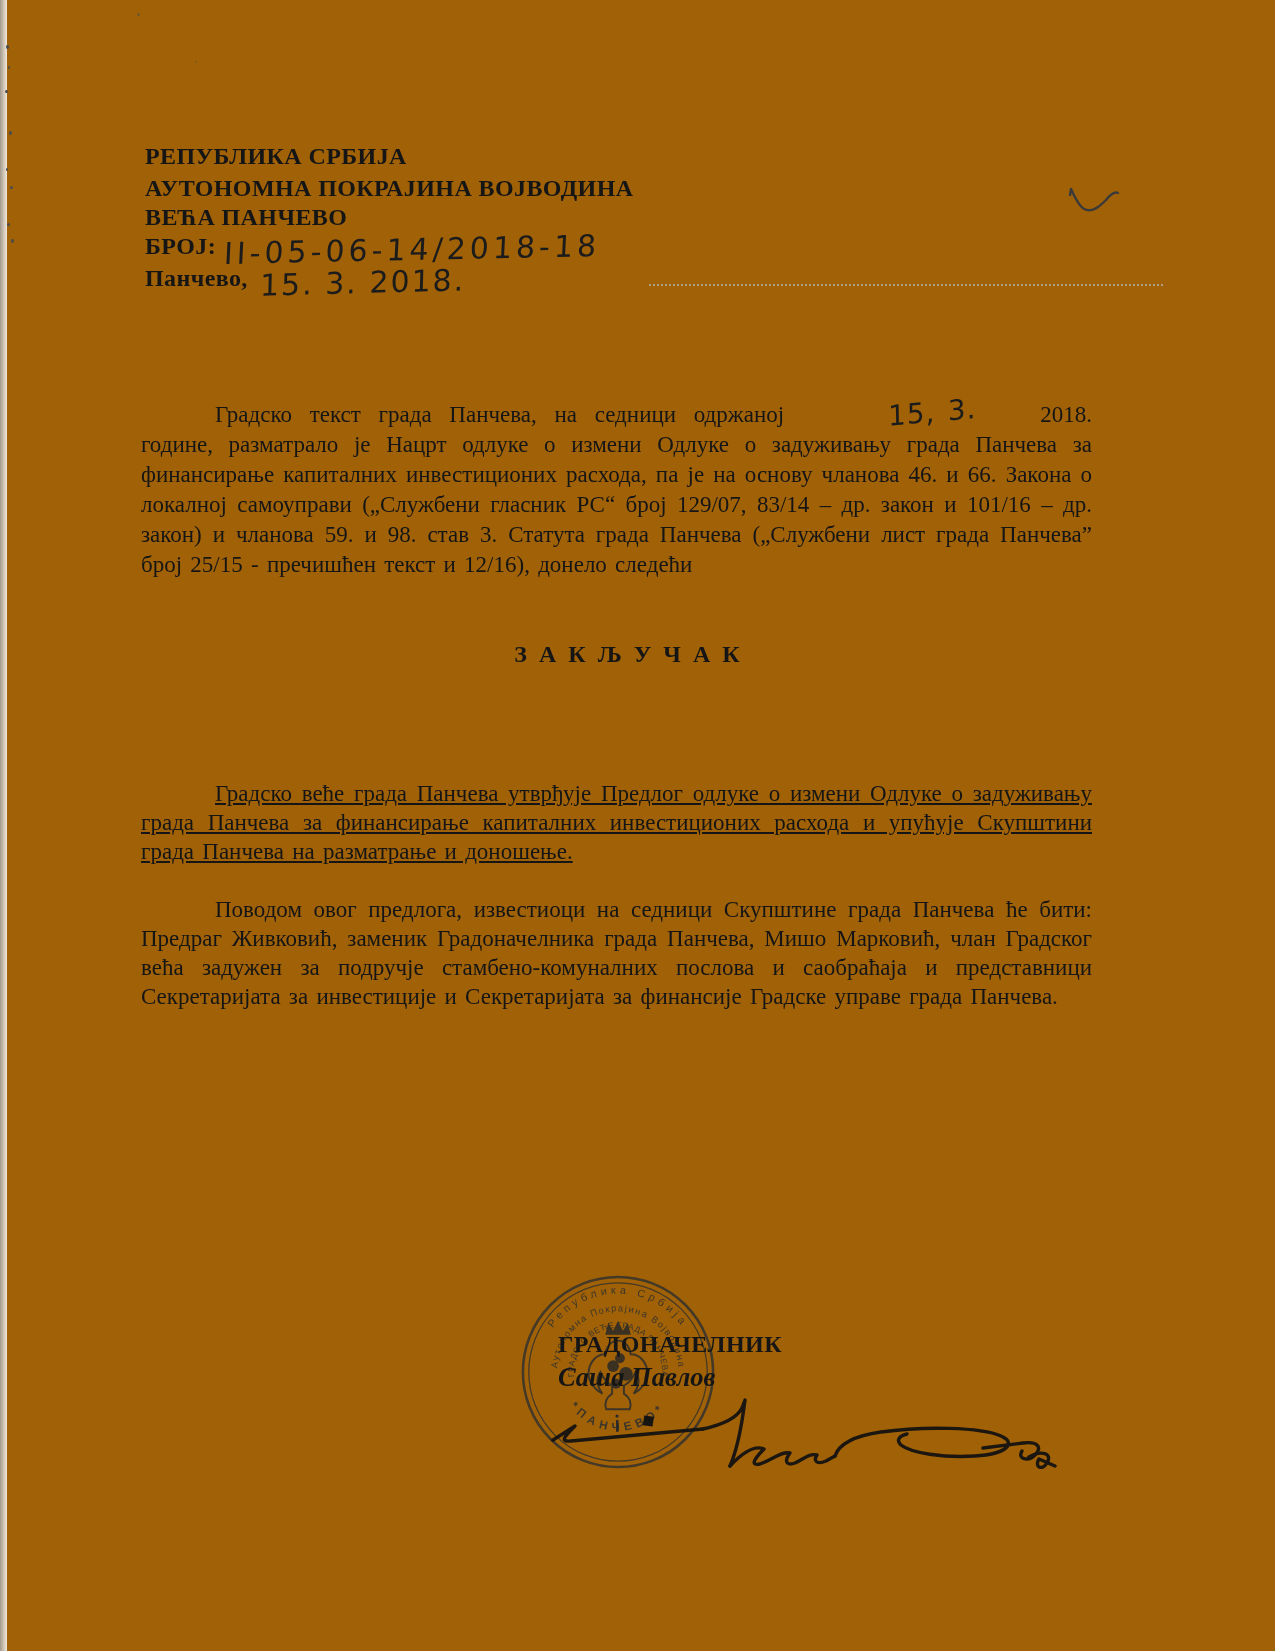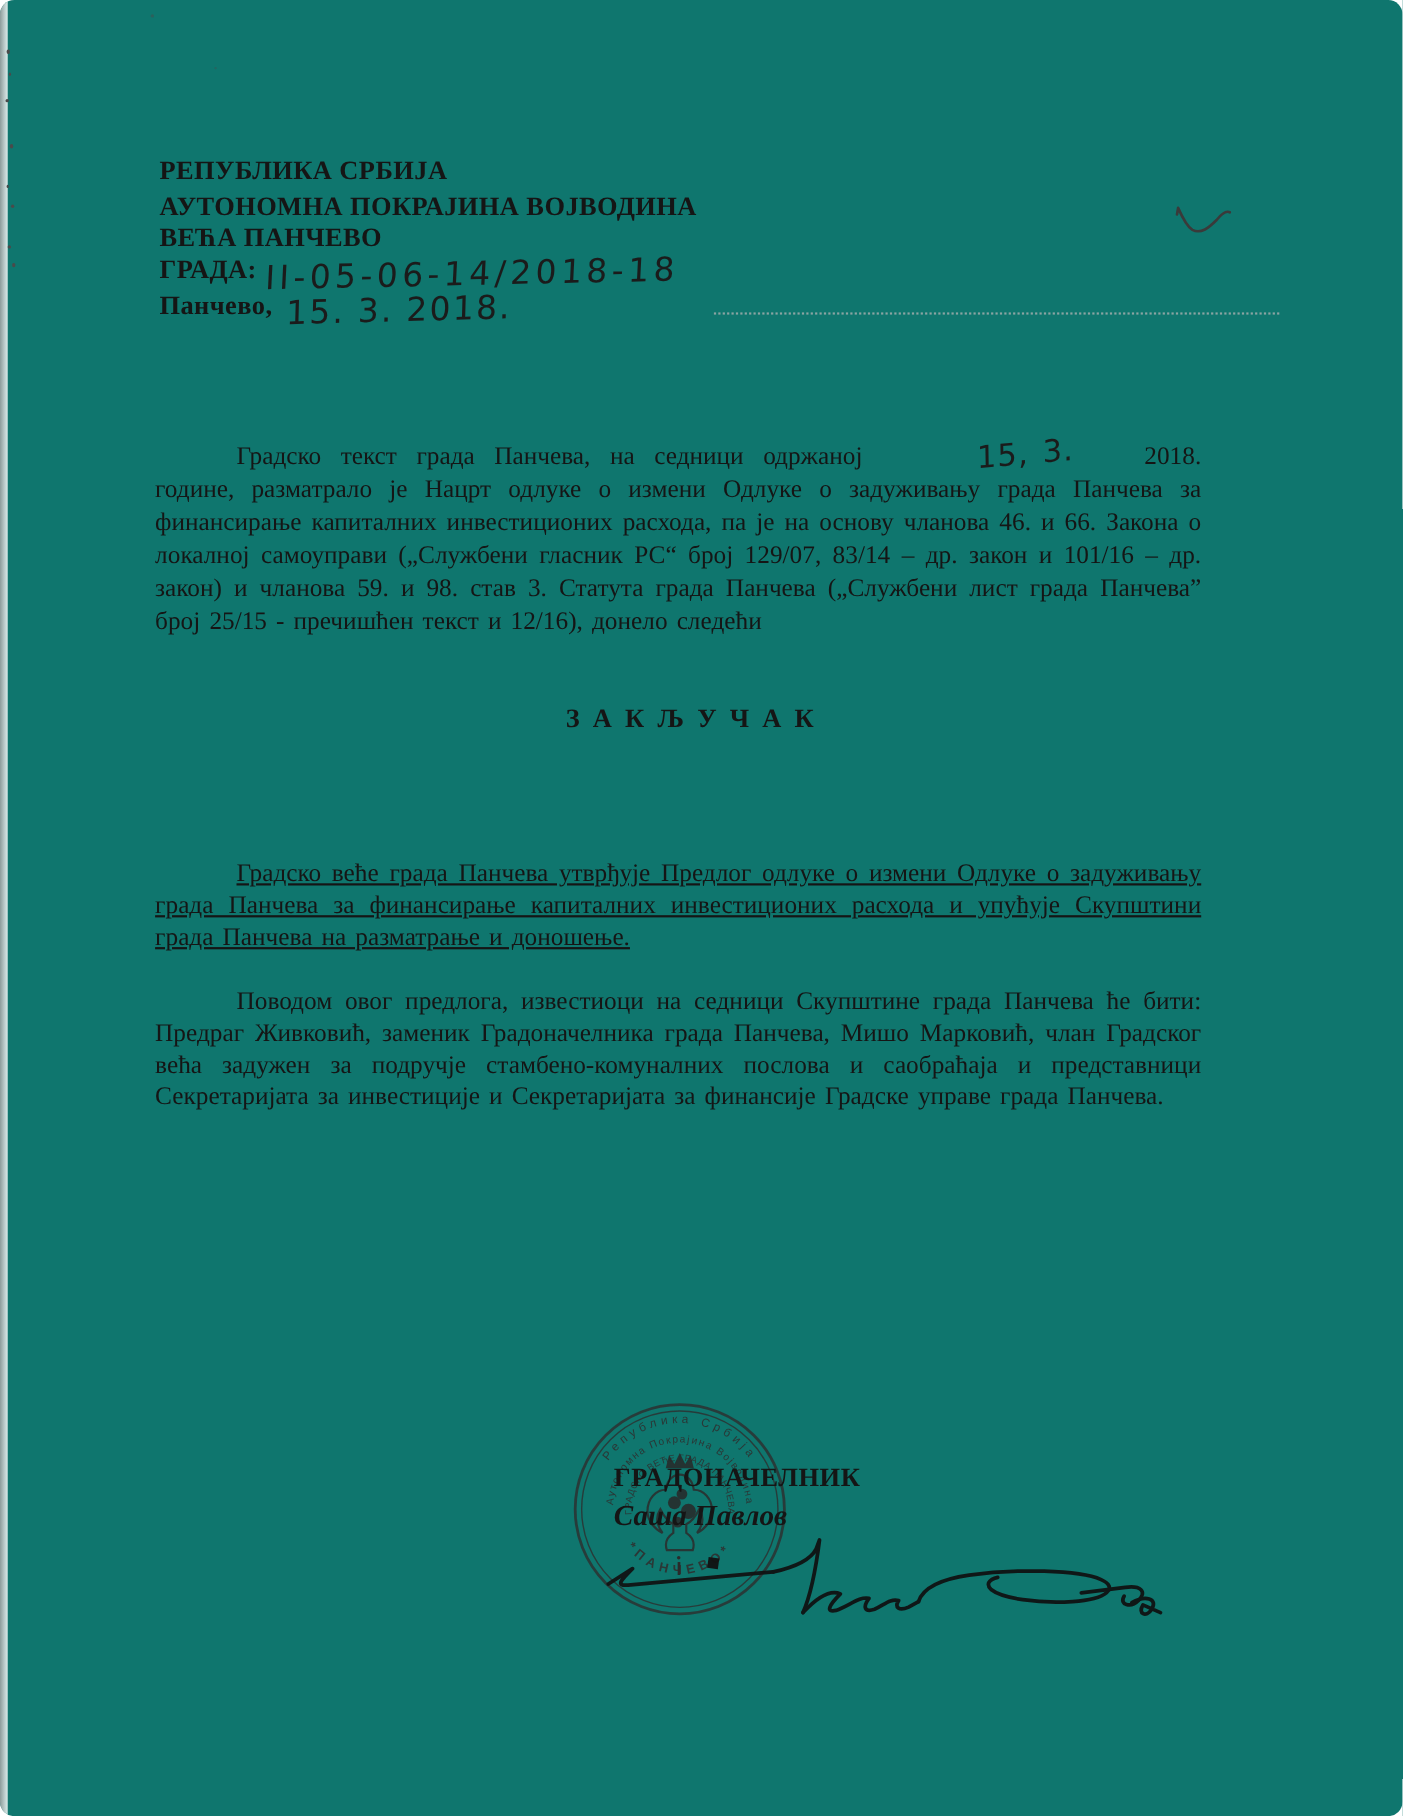--- a/index.html
+++ b/index.html
@@ -1,24 +1,23 @@
 <!DOCTYPE html>
 <html lang="sr"><head>
 <meta charset="utf-8">
 <style>
   html, body { margin: 0; padding: 0; background: #ffffff; }
   .page {
     position: relative;
     width: 1275px;
     height: 1651px;
-    background: #0f766e;
+    background: #a16207;
     font-family: "Liberation Serif", serif;
     color: #151515;
     overflow: hidden;
-    border-radius: 13px;
   }
   
   .scan-edge {
     position: absolute; left: 0; top: 0; width: 7px; height: 100%;
     background: linear-gradient(to right, #a3a3a3, #d8d8d8 55%, #ffffff);
     opacity: .85;
   }
   .speck { position: absolute; background: #4a4a4a; border-radius: 50%; }
 
   
@@ -109,21 +108,21 @@
     <path d="M3,3 L2,9 M3,3 C7,12 11,20 16,23 C24,27 31,21 38,14 C42,9 46,5 50,7" fill="none" stroke="#3a3a3a" stroke-width="2.4" stroke-linecap="round"></path>
   </svg>
 
   <div class="dotted-line"></div>
 
   <div class="header-block">
     <div>РЕПУБЛИКА СРБИЈА</div>
     <div class="hdr-gap">АУТОНОМНА ПОКРАЈИНА ВОЈВОДИНА</div>
     <div>ВЕЋА ПАНЧЕВО</div>
     <div>
-      <span>ГРАДА:</span><span class="handwritten hw-number">II-05-06-14/2018-18</span>
+      <span>БРОЈ:</span><span class="handwritten hw-number">II-05-06-14/2018-18</span>
     </div>
     <div>
       <span>Панчево,</span><span class="handwritten hw-date">15. 3. 2018.</span>
     </div>
   </div>
 
   <p class="body-par indent" id="para1">
     <span>Градско текст града Панчева, на седници одржаној</span>
     <span class="handwritten hw-inline-date">15, 3.</span>
     <span>2018. године, разматрало је Нацрт одлуке о измени Одлуке о задуживању града Панчева за финансирање капиталних инвестиционих расхода, па је на основу чланова 46. и 66. Закона о локалној самоуправи („Службени гласник РС“ број 129/07, 83/14 – др. закон и 101/16 – др. закон) и чланова 59. и 98. став 3. Статута града Панчева („Службени лист града Панчева” број 25/15 - пречишћен текст и 12/16), донело следећи</span>

